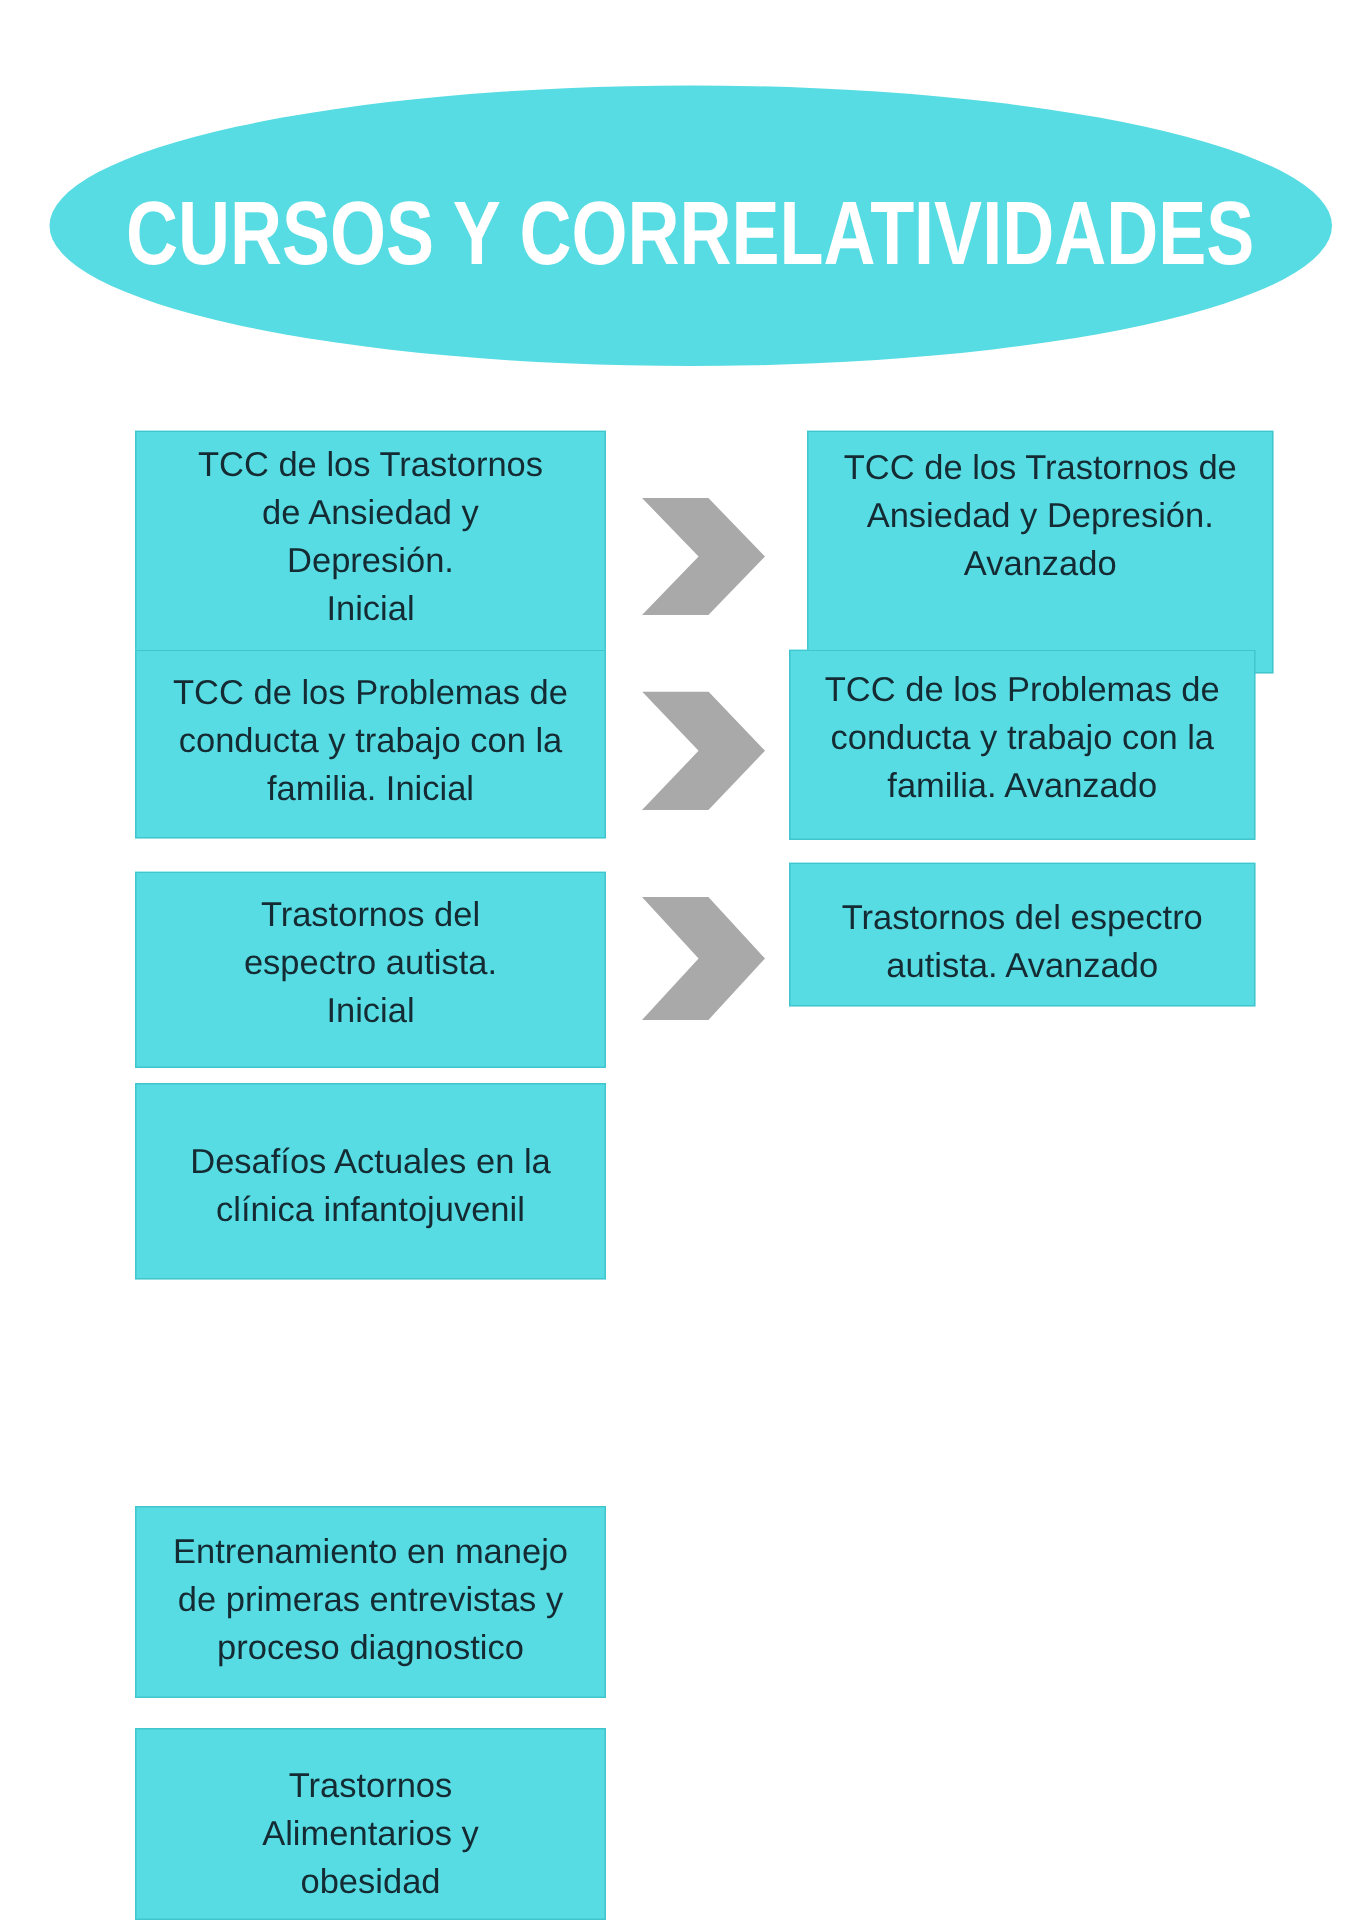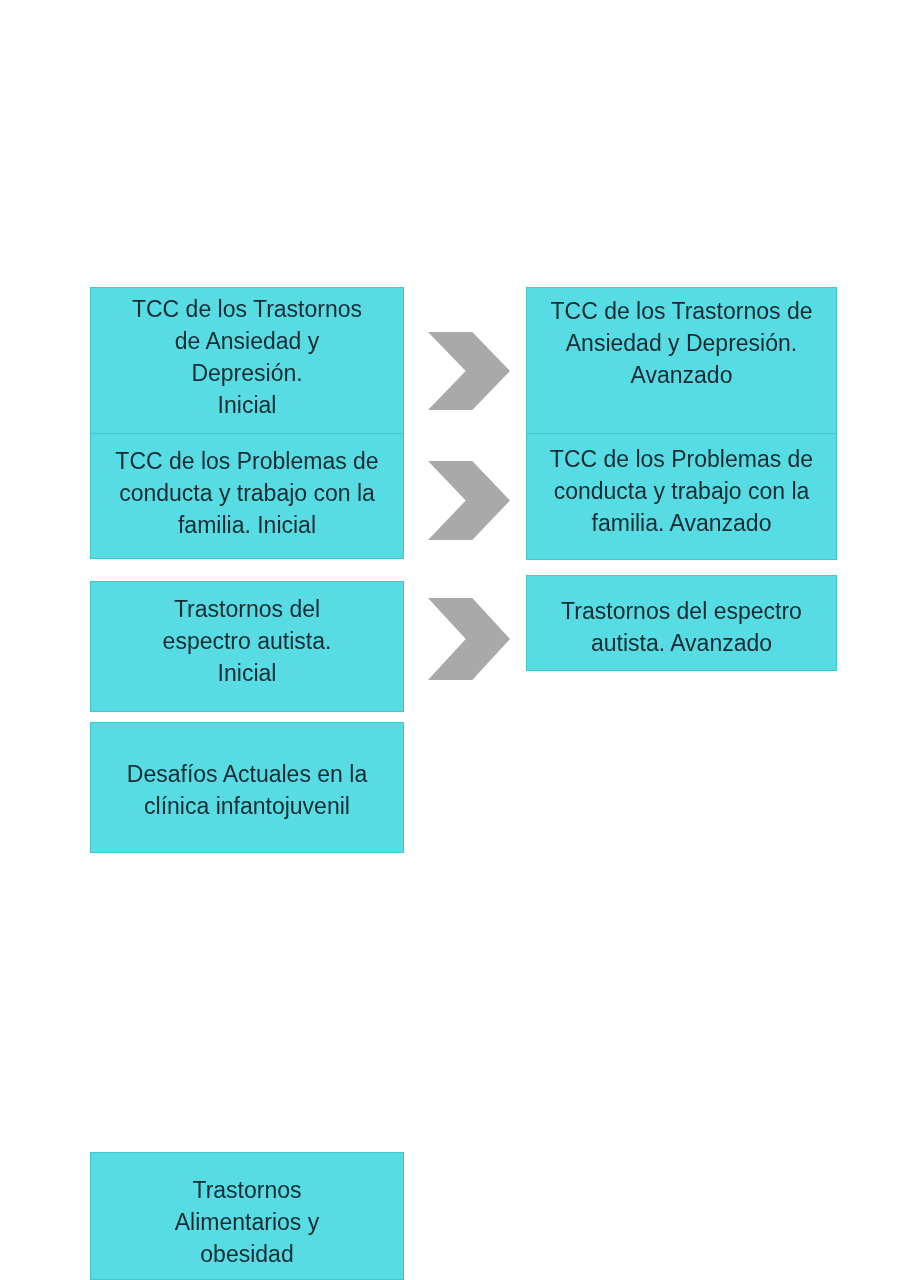--- a/index.html
+++ b/index.html
@@ -51,54 +51,60 @@
   .col-right { left: 526px; width: 311px; }
 
   .b1 { top: 287px;  height: 160px; padding-top: 6px;  }
   .b2 { top: 433px;  height: 126px; padding-top: 12px; }
   .b3 { top: 581px;  height: 131px; padding-top: 12px; }
   .b4 { top: 722px;  height: 131px; padding-top: 36px; text-align: center; }
   .b5 { top: 862px;  height: 130px; padding-top: 26px; }
   .b6 { top: 1004px; height: 128px; padding-top: 14px; }
   .b7 { top: 1152px; height: 128px; padding-top: 22px; }
 
-  .r1 { top: 287px; height: 162px; padding-top: 8px;  }
+  .r1 { top: 287px; height: 162px; padding-top: 8px; margin-left: 12px;  }
   .r2 { top: 433px; height: 127px; padding-top: 10px; }
   .r3 { top: 575px; height: 96px; padding-top: 20px; }
 
   
   .arrow {
     position: absolute;
     left: 428px;
     width: 82px;
   }
   .a1 { top: 332px; height: 78px; }
   .a2 { top: 461px; height: 79px; }
   .a3 { top: 598px; height: 82px; }
   .arrow svg { display: block; width: 100%; height: 100%; }
   .arrow polygon { fill: #a9a9a9; }
 </style>
 </head>
 <body>
 
 <div class="canvas">
 
+  <div class="title-ellipse">
+    <span class="title-text">CURSOS Y CORRELATIVIDADES</span>
+  </div>
 
   <div class="box col-left b1">TCC de los Trastornos
 de Ansiedad y
 Depresión.
 Inicial</div>
   <div class="box col-left b2">TCC de los Problemas de
 conducta y trabajo con la
 familia. Inicial</div>
   <div class="box col-left b3">Trastornos del
 espectro autista.
 Inicial</div>
   <div class="box col-left b4">Desafíos Actuales en la
 clínica infantojuvenil</div>
+  <div class="box col-left b6">Entrenamiento en manejo
+de primeras entrevistas y
+proceso diagnostico</div>
   <div class="box col-left b7">Trastornos
 Alimentarios y
 obesidad</div>
 
   <div class="box col-right r1">TCC de los Trastornos de
 Ansiedad y Depresión.
 Avanzado</div>
   <div class="box col-right r2">TCC de los Problemas de
 conducta y trabajo con la
 familia. Avanzado</div>

